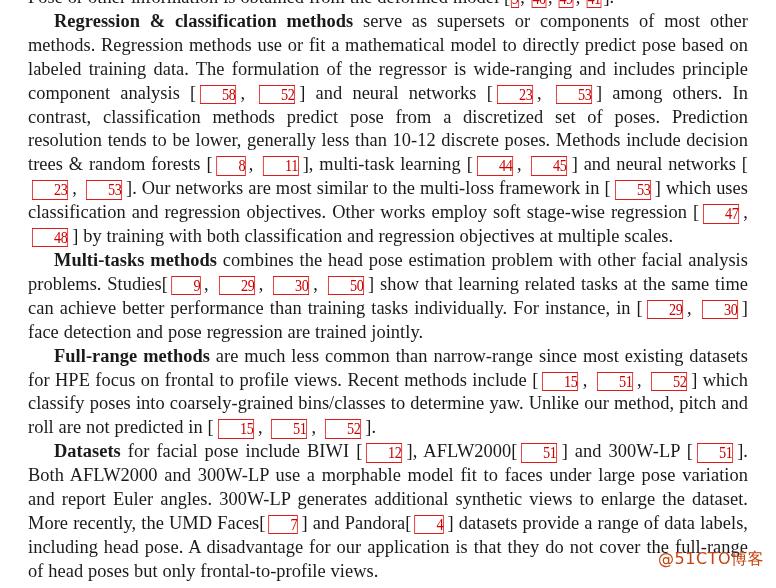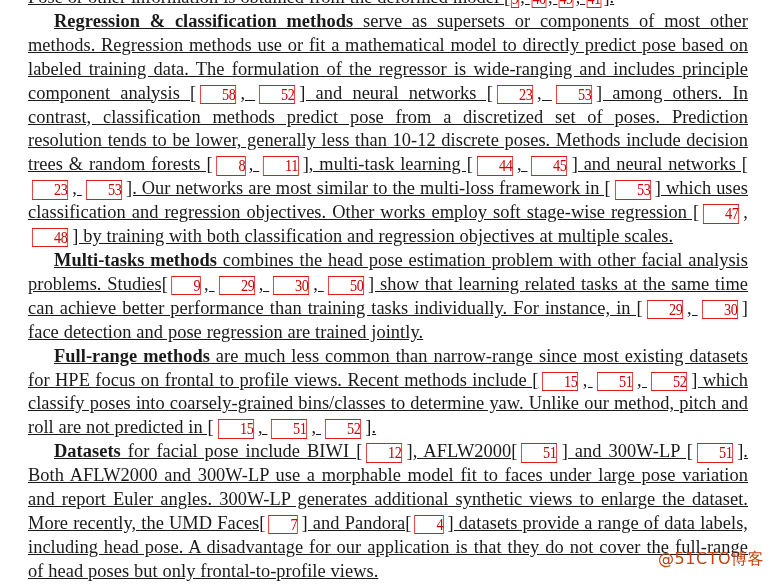--- a/index.html
+++ b/index.html
@@ -31,21 +31,20 @@
   }
   p.para {
     margin: 0;
     padding: 0;
     font-size: 18.4px;
     line-height: 23.9px;
     text-align: justify;
     text-justify: inter-word;
     letter-spacing: 0.05px;
     word-spacing: 0.2px;
-    text-decoration: underline;
     -webkit-font-smoothing: antialiased;
   }
   p.para.indent {
     text-indent: 26px;
   }
   p.clipped {
     text-indent: 0;
   }
   .runin {
     font-weight: bold;

